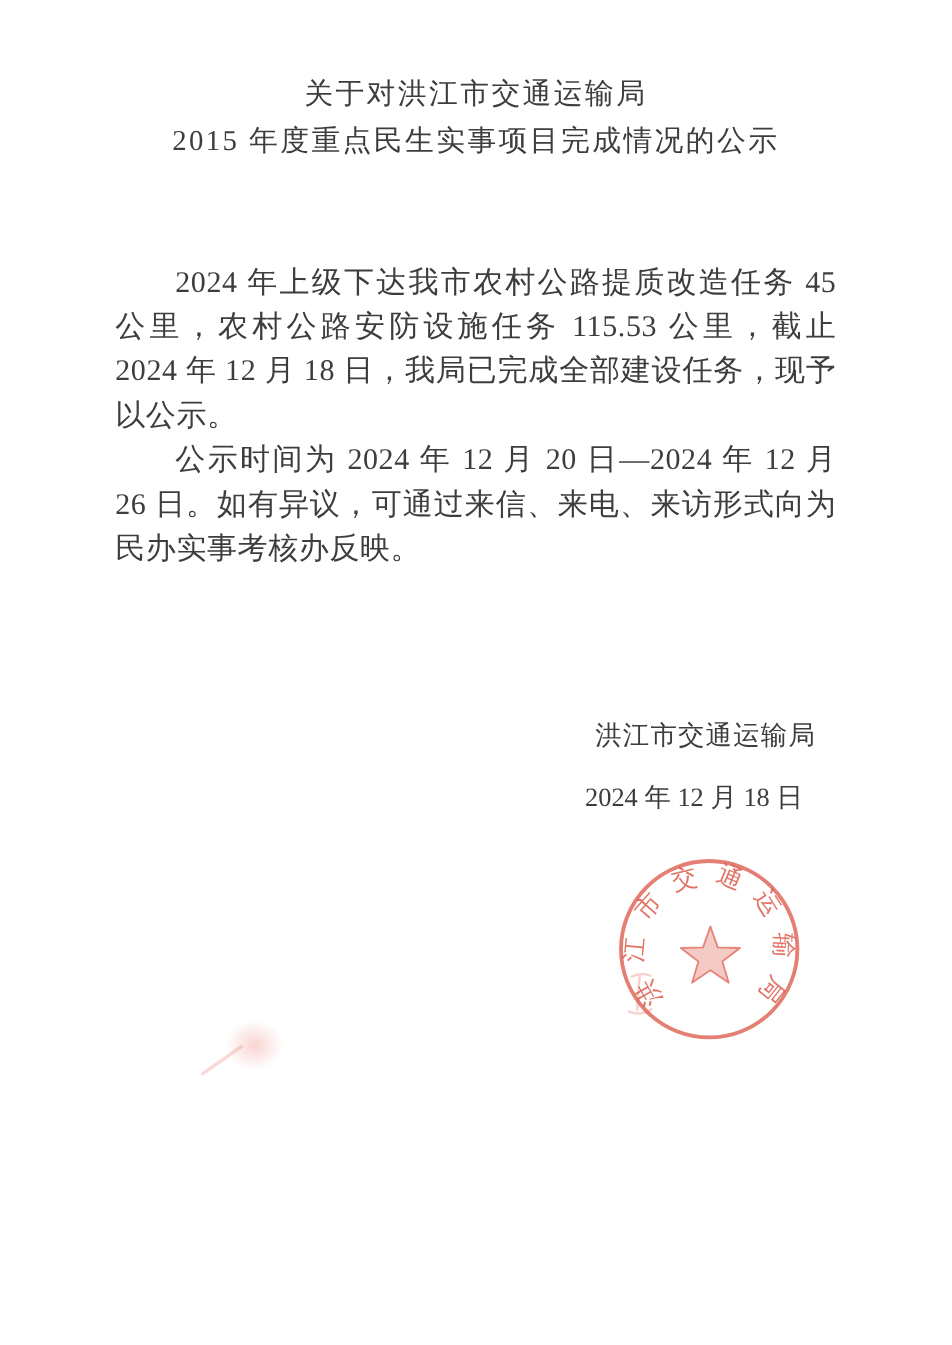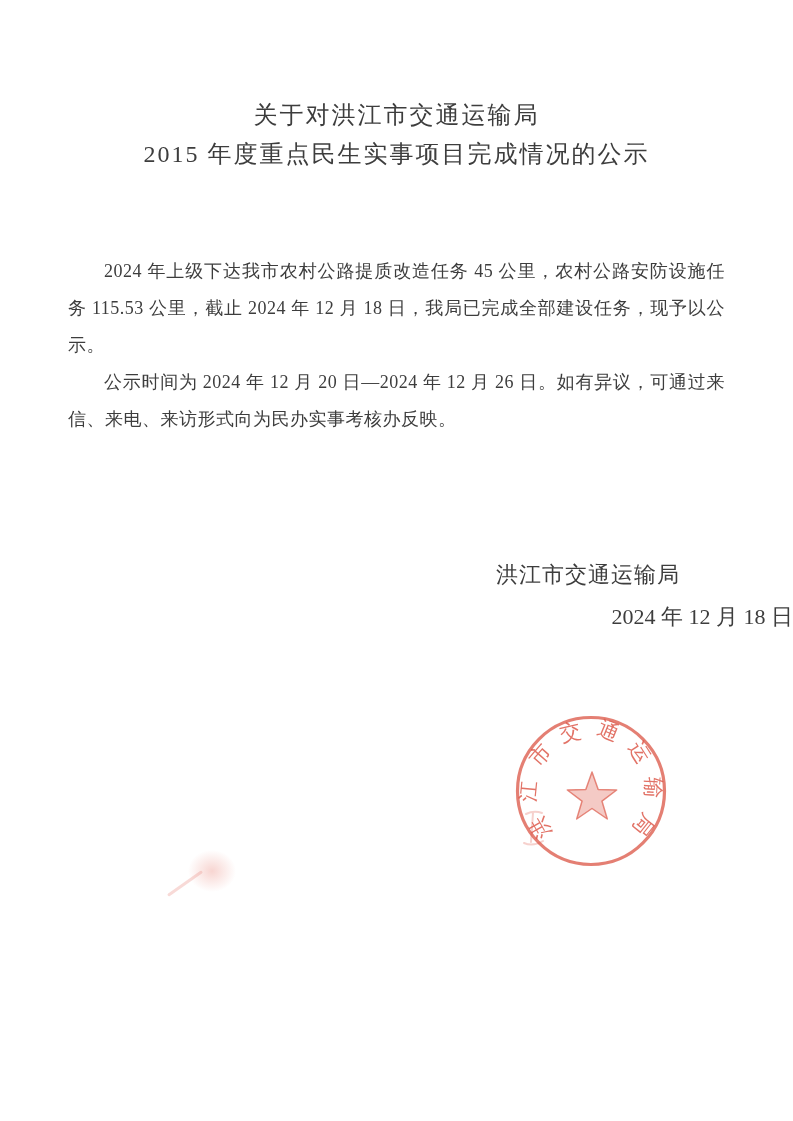--- a/index.html
+++ b/index.html
@@ -13,47 +13,47 @@
     position: relative;
     width: 793px;
     height: 1121px;
     margin: 0 auto;
     background: #ffffff;
     overflow: hidden;
     font-family: "Liberation Serif", "DejaVu Serif", serif;
     color: var(--body-text);
   }
   .title {
-    margin: 12px;
-    padding-top: 84px;
+    margin: 0;
+    padding-top: 60px;
     text-align: center;
     font-size: 24px;
     font-weight: normal;
     line-height: 39px;
     color: var(--body-text);
   }
   .tline { display: block; letter-spacing: 2px; }
   .body-text {
     margin-top: 79px;
-    padding: 0 68px;
-    font-size: 18px;
+    padding: 0 96px;
+    font-size: 25px;
     line-height: 37px;
     text-align: justify;
   }
   .para { margin: 0; text-indent: 2em; letter-spacing: 0.5px; }
   .para.gap { margin-top: 37px; }
   .signature {
     position: relative;
     z-index: 2;
     margin-top: 123px;
     font-size: 22px;
     line-height: 28px;
   }
   .sig-org  { text-align: right; padding-right: 113px; letter-spacing: 1px; }
-  .sig-date { text-align: right; margin-top: 14px; }
+  .sig-date { text-align: right; padding-right: 124px; margin-top: 24px; }
   .seal {
     position: absolute;
     left: 512px;
     top: 710px;
     width: 158px;
     height: 158px;
     z-index: 1;
     pointer-events: none;
   }
   .seal svg { display: block; width: 158px; height: 158px; }

